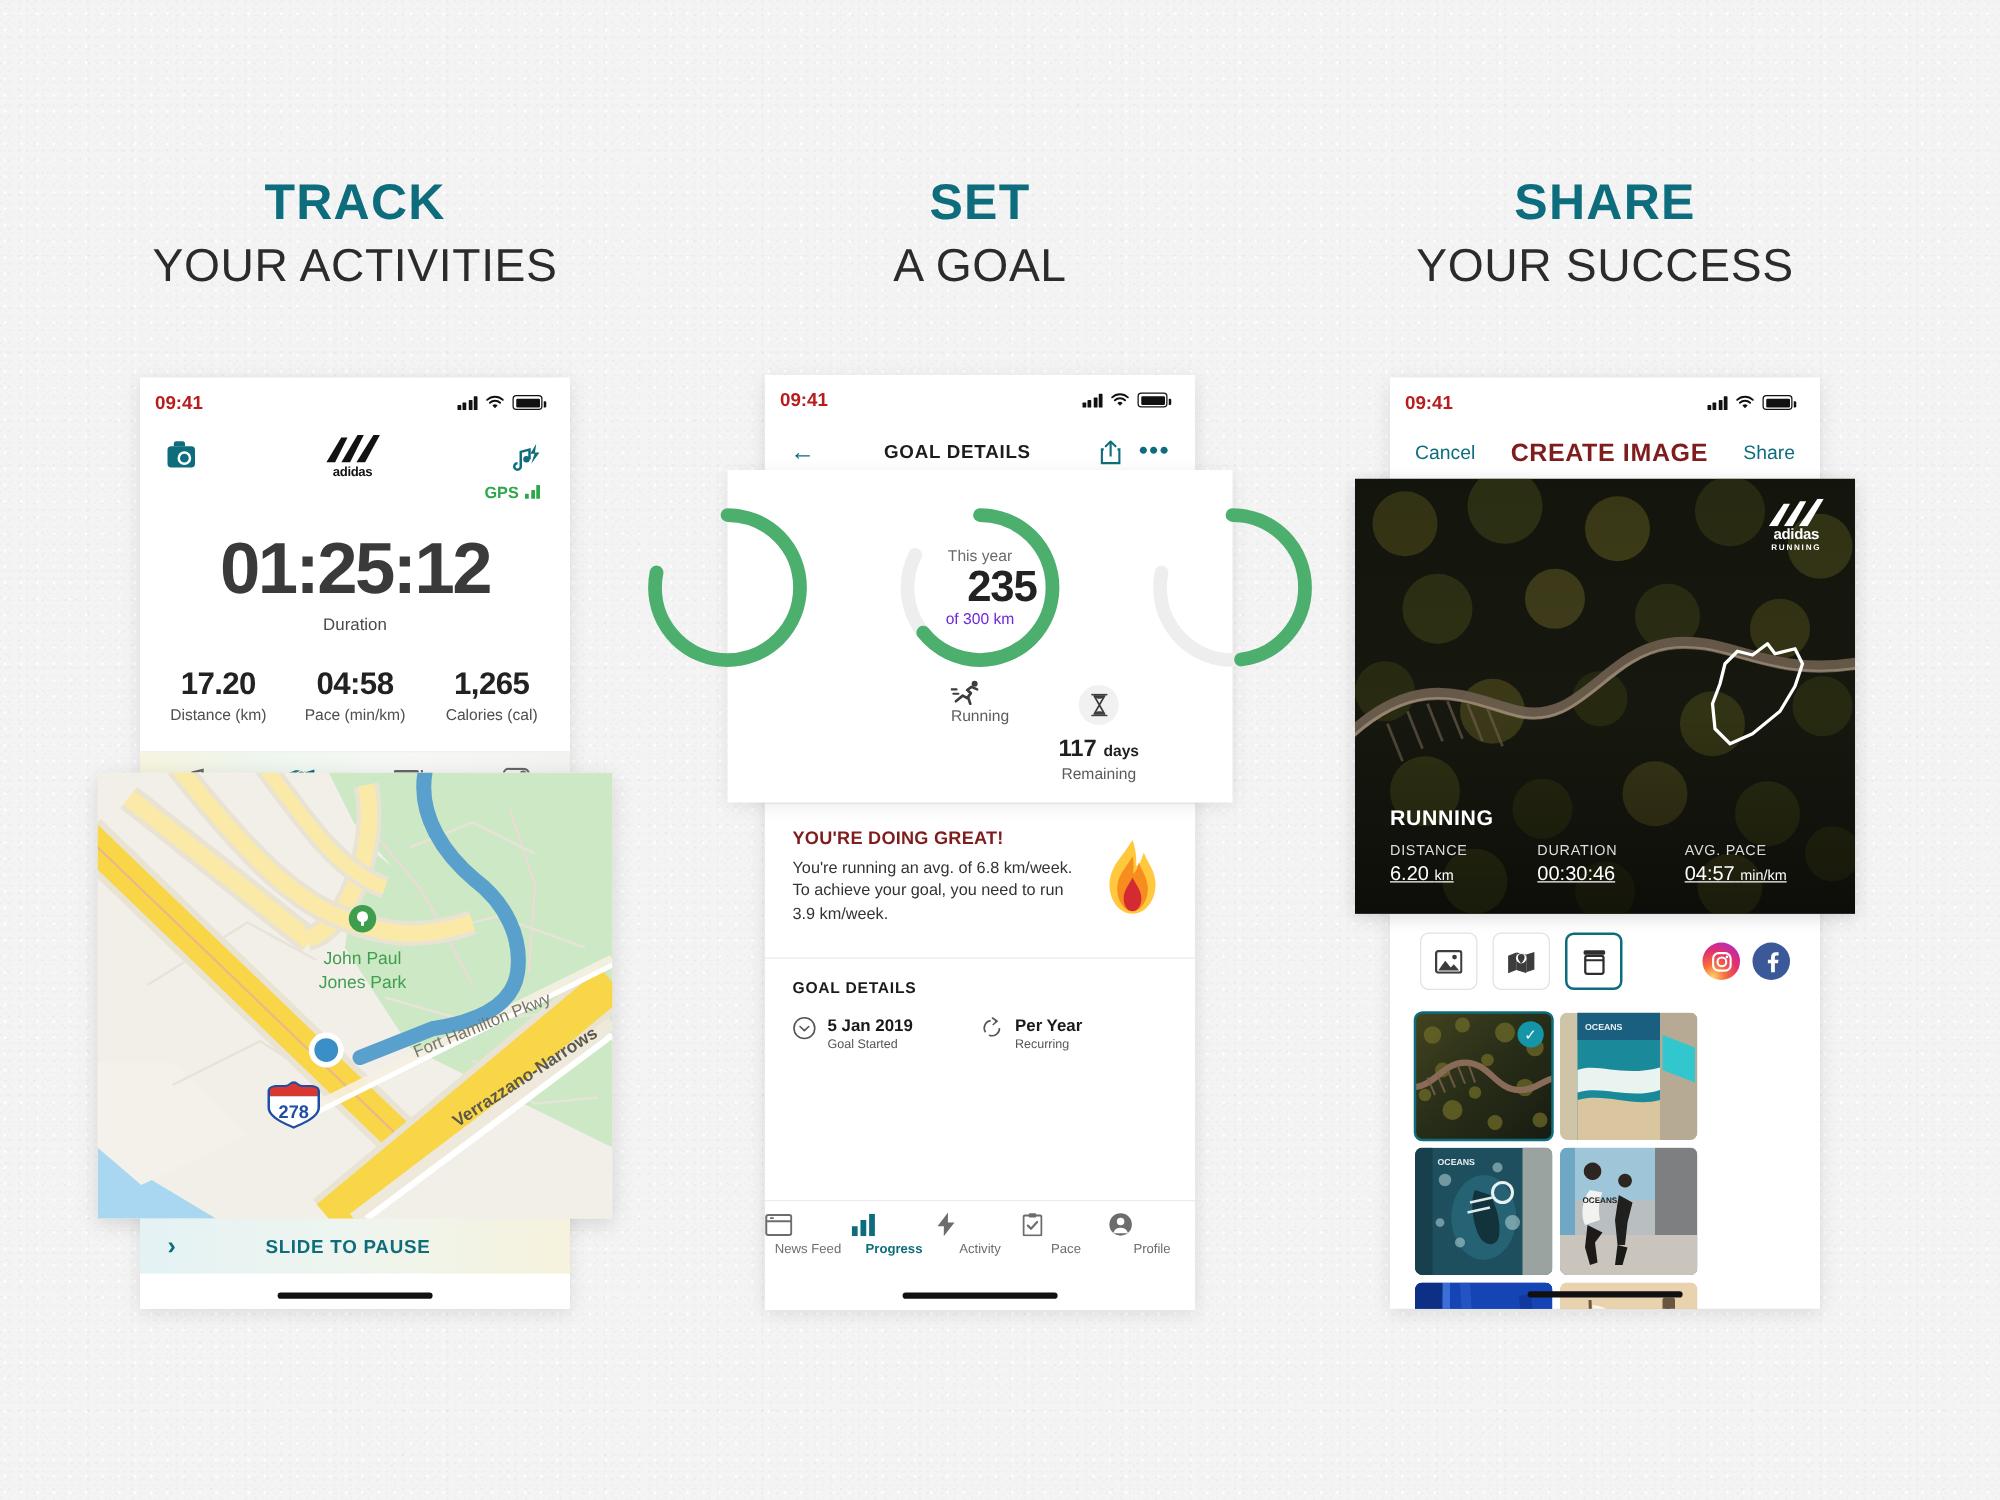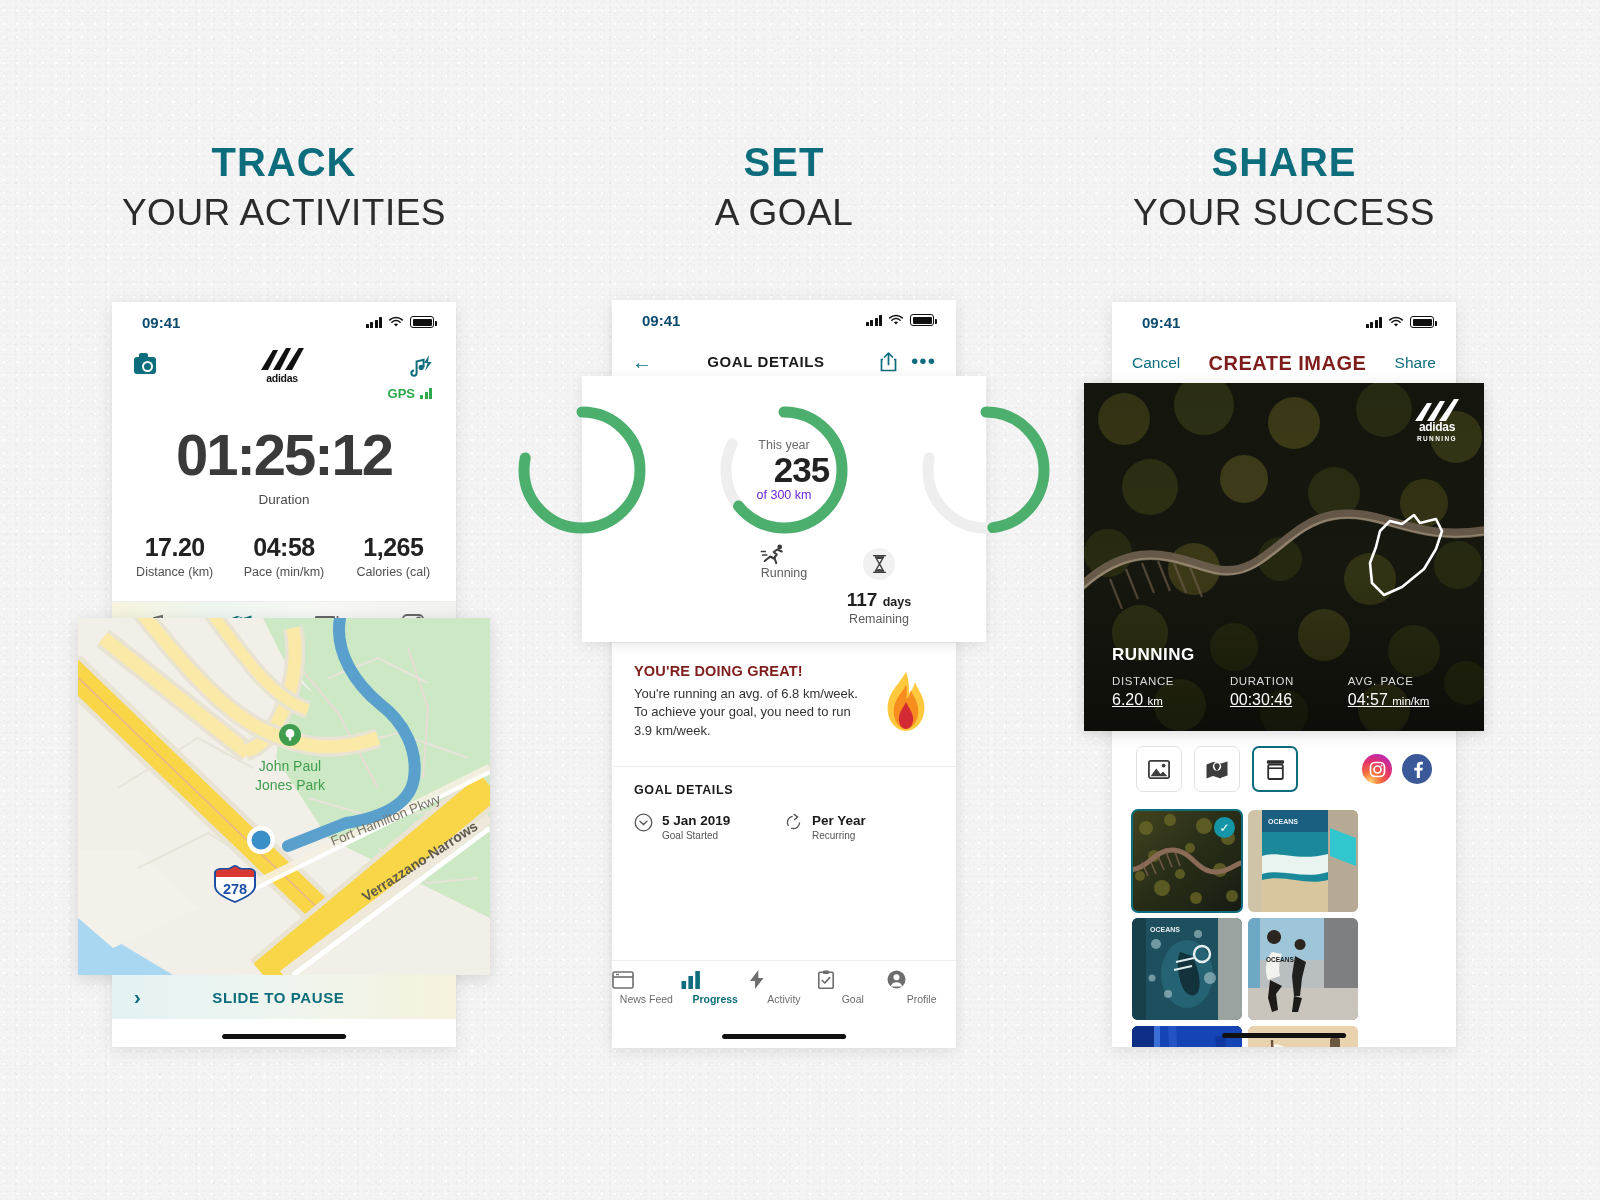--- a/index.html
+++ b/index.html
@@ -30,22 +30,22 @@
     letter-spacing: 0.5px; line-height: 1.25; margin-top: 6px;
   }
 
   
   .phone {
     position: absolute; background: #ffffff; overflow: hidden;
     box-shadow: 0 3px 14px rgba(0,0,0,0.10);
   }
   .statusbar {
     height: 34px; display: flex; align-items: center;
-    justify-content: space-between; padding: 6px 22px 0 30px;
-    font-size: 15px; font-weight: bold; color: #0c4a6e;
+    justify-content: space-between; padding: 6px 22px 0 12px;
+    font-size: 15px; font-weight: bold; color: #b91c1c;
   }
   .sb-right { display: flex; align-items: center; gap: 6px; }
   .sig { display: inline-flex; align-items: flex-end; gap: 1.5px; height: 11px; }
   .sig i { width: 3px; background: #111; border-radius: .5px; display: block; }
   .sig i:nth-child(1){height:4px}.sig i:nth-child(2){height:6px}
   .sig i:nth-child(3){height:8px}.sig i:nth-child(4){height:11px}
   .batt { width: 24px; height: 12px; border: 1.5px solid #111; border-radius: 3px; position: relative; }
   .batt::after { content:""; position:absolute; right:-3.5px; top:3.5px; width:2px; height:5px; background:#111; border-radius:0 1px 1px 0;}
   .batt i { position:absolute; inset:1.5px; background:#111; border-radius:1px; display:block; }
   .home-ind { position:absolute; bottom:9px; left:50%; transform:translateX(-50%); width:36%; height:5px; background:#111; border-radius:3px;}
@@ -446,21 +446,21 @@
           <path d="M8.4 0 0 11h5.1L5 19l8.6-11H8.3Z" fill="#6d6d6d"></path>
         </svg>
         <div class="l">Activity</div>
       </div>
       <div class="tb">
         <svg width="16" height="19" viewBox="0 0 16 19">
           <rect x="0.8" y="2.3" width="14.4" height="16" rx="1.2" fill="none" stroke="#6d6d6d" stroke-width="1.6"></rect>
           <rect x="5" y="0.6" width="6" height="3.4" rx="1" fill="#6d6d6d"></rect>
           <path d="M4.3 10.5 6.8 13 11.7 7.6" stroke="#6d6d6d" stroke-width="1.7" fill="none" stroke-linecap="round" stroke-linejoin="round"></path>
         </svg>
-        <div class="l">Goal</div>
+        <div class="l">Pace</div>
       </div>
       <div class="tb">
         <svg width="19" height="19" viewBox="0 0 19 19">
           <circle cx="9.5" cy="9.5" r="9" fill="#6d6d6d"></circle>
           <circle cx="9.5" cy="7.2" r="3" fill="#fff"></circle>
           <path d="M3.6 16.5a6.2 6.2 0 0 1 11.8 0Z" fill="#fff"></path>
         </svg>
         <div class="l">Profile</div>
       </div>
     </div>

